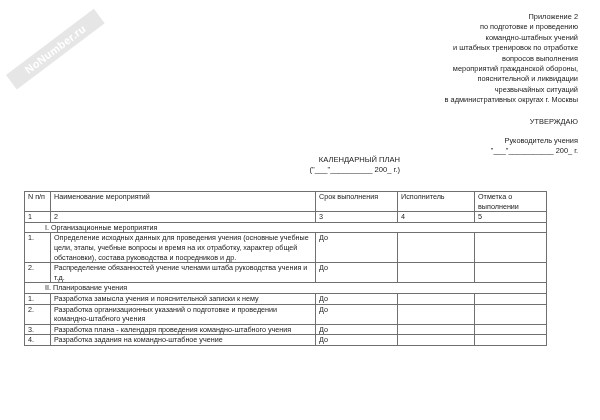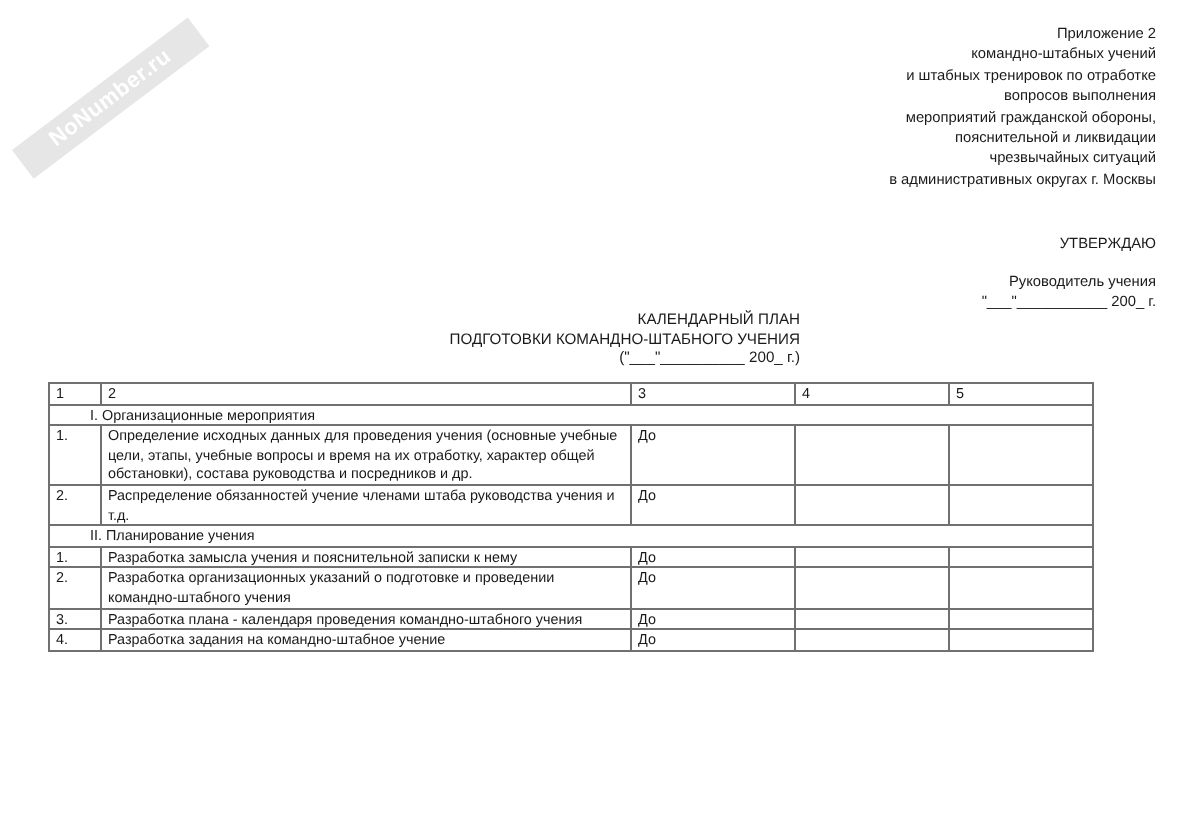--- a/index.html
+++ b/index.html
@@ -30,48 +30,55 @@
   }
   .section td { padding-left:20px; }
 </style>
 </head>
 <body>
 
 <div class="watermark">NoNumber.ru</div>
 
 <div class="appendix">
   <div>Приложение 2</div>
+  <div>по подготовке и проведению</div>
   <div>командно-штабных учений</div>
   <div>и штабных тренировок по отработке</div>
   <div>вопросов выполнения</div>
   <div>мероприятий гражданской обороны,</div>
   <div>пояснительной и ликвидации</div>
   <div>чрезвычайных ситуаций</div>
   <div>в административных округах г. Москвы</div>
 </div>
 
 <div class="approve">УТВЕРЖДАЮ</div>
 <div class="head-role">Руководитель учения</div>
 <div class="head-date">"___"___________ 200_ г.</div>
 
 <div class="title-block">
   <div>КАЛЕНДАРНЫЙ ПЛАН</div>
-  <div>ПОДГОТОВКИ КОМАНДНО-ШТАБНОГО УЧЕНИЯ</div>
   <div>("___"__________ 200_ г.)</div>
 </div>
 
 <table>
   <colgroup>
     <col style="width:26px">
       <col style="width:265px">
       <col style="width:82px">
       <col style="width:77px">
       <col style="width:72px">
   </colgroup>
   <tbody>
+      <tr style="height:20px">
+    <td>N п/п</td>
+    <td>Наименование мероприятий</td>
+    <td>Срок выполнения</td>
+    <td>Исполнитель</td>
+    <td>Отметка о выполнении</td>
+  </tr>
   <tr>
     <td>1</td>
     <td>2</td>
     <td>3</td>
     <td>4</td>
     <td>5</td>
   </tr>
   <tr class="section">
     <td colspan="5">I. Организационные мероприятия</td>
   </tr>

